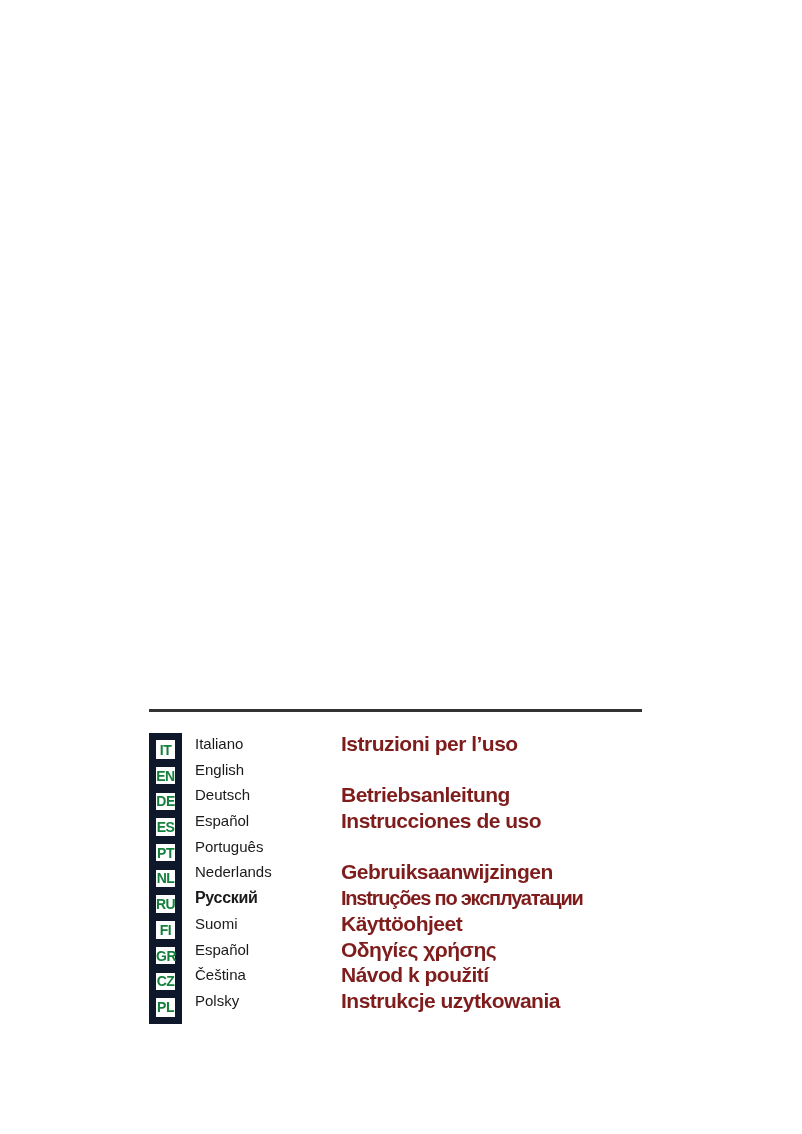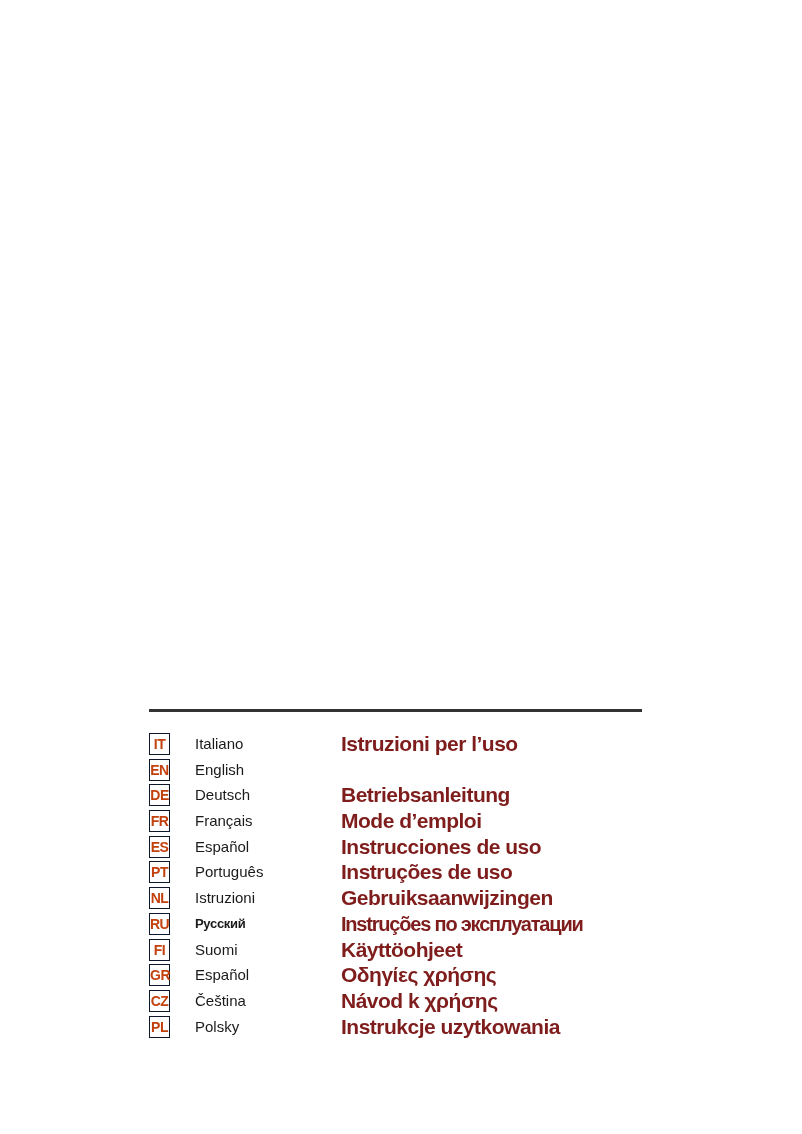--- a/index.html
+++ b/index.html
@@ -1,25 +1,25 @@
 <!DOCTYPE html>
 <html><head>
 <meta charset="utf-8">
 <style>
   html, body { margin:0; padding:0; }
   body { width:802px; height:1134px; background:#ffffff; position:relative; overflow:hidden;
          font-family:"Liberation Sans", "DejaVu Sans", sans-serif; color:#1a1a1a; }
   .rule { position:absolute; left:149px; top:709px; width:493px; height:3px; background:#333333; }
   .list { position:absolute; left:149px; top:733px; width:500px; }
   .row { position:relative; height:25.7px; }
-  .code { position:absolute; left:0; top:0; width:19px; height:20px; border:1px solid #0f172a;
-          font-weight:bold; font-size:14px; line-height:20px; text-align:center; color:#c2410c;
+  .code { position:absolute; left:0; top:0; width:19px; height:20px; border:7px solid #0f172a;
+          font-weight:bold; font-size:14px; line-height:20px; text-align:center; color:#15803d;
           letter-spacing:-0.5px; }
   .lang { position:absolute; left:46px; top:1px; font-size:15px; line-height:20px; color:#1a1a1a; }
-  .lang.bold { font-weight:bold; font-size:13px; letter-spacing:-0.3px; }
+  .lang.bold { font-weight:bold; font-size:16px; letter-spacing:-0.3px; }
   .title { position:absolute; left:192px; top:-1px; font-size:21px; font-weight:bold; line-height:24px;
            letter-spacing:-0.5px; color:#7f1d1d; white-space:nowrap; }
   .title.cond { letter-spacing:-1.2px; font-size:20px; }
 </style>
 </head>
 <body>
 
 <div class="rule"></div>
 
 <div class="list">
@@ -31,57 +31,51 @@
   <div class="row">
     <div class="code">EN</div>
     <div class="lang">English</div>
   </div>
   <div class="row">
     <div class="code">DE</div>
     <div class="lang">Deutsch</div>
     <div class="title">Betriebsanleitung</div>
   </div>
   <div class="row">
-    <div class="code">FR</div>
-    <div class="lang">Français</div>
-    <div class="title">Mode d’emploi</div>
-  </div>
-  <div class="row">
     <div class="code">ES</div>
     <div class="lang">Español</div>
     <div class="title">Instrucciones de uso</div>
   </div>
   <div class="row">
     <div class="code">PT</div>
     <div class="lang">Português</div>
-    <div class="title">Instruções de uso</div>
   </div>
   <div class="row">
     <div class="code">NL</div>
-    <div class="lang">Istruzioni</div>
+    <div class="lang">Nederlands</div>
     <div class="title">Gebruiksaanwijzingen</div>
   </div>
   <div class="row">
     <div class="code">RU</div>
     <div class="lang bold">Русский</div>
     <div class="title cond">Instruções по эксплуатации</div>
   </div>
   <div class="row">
     <div class="code">FI</div>
     <div class="lang">Suomi</div>
     <div class="title">Käyttöohjeet</div>
   </div>
   <div class="row">
     <div class="code">GR</div>
     <div class="lang">Español</div>
     <div class="title">Οδηγίες χρήσης</div>
   </div>
   <div class="row">
     <div class="code">CZ</div>
     <div class="lang">Čeština</div>
-    <div class="title">Návod k χρήσης</div>
+    <div class="title">Návod k použití</div>
   </div>
   <div class="row">
     <div class="code">PL</div>
     <div class="lang">Polsky</div>
     <div class="title">Instrukcje uzytkowania</div>
   </div>
 </div>
 
 </body></html>

